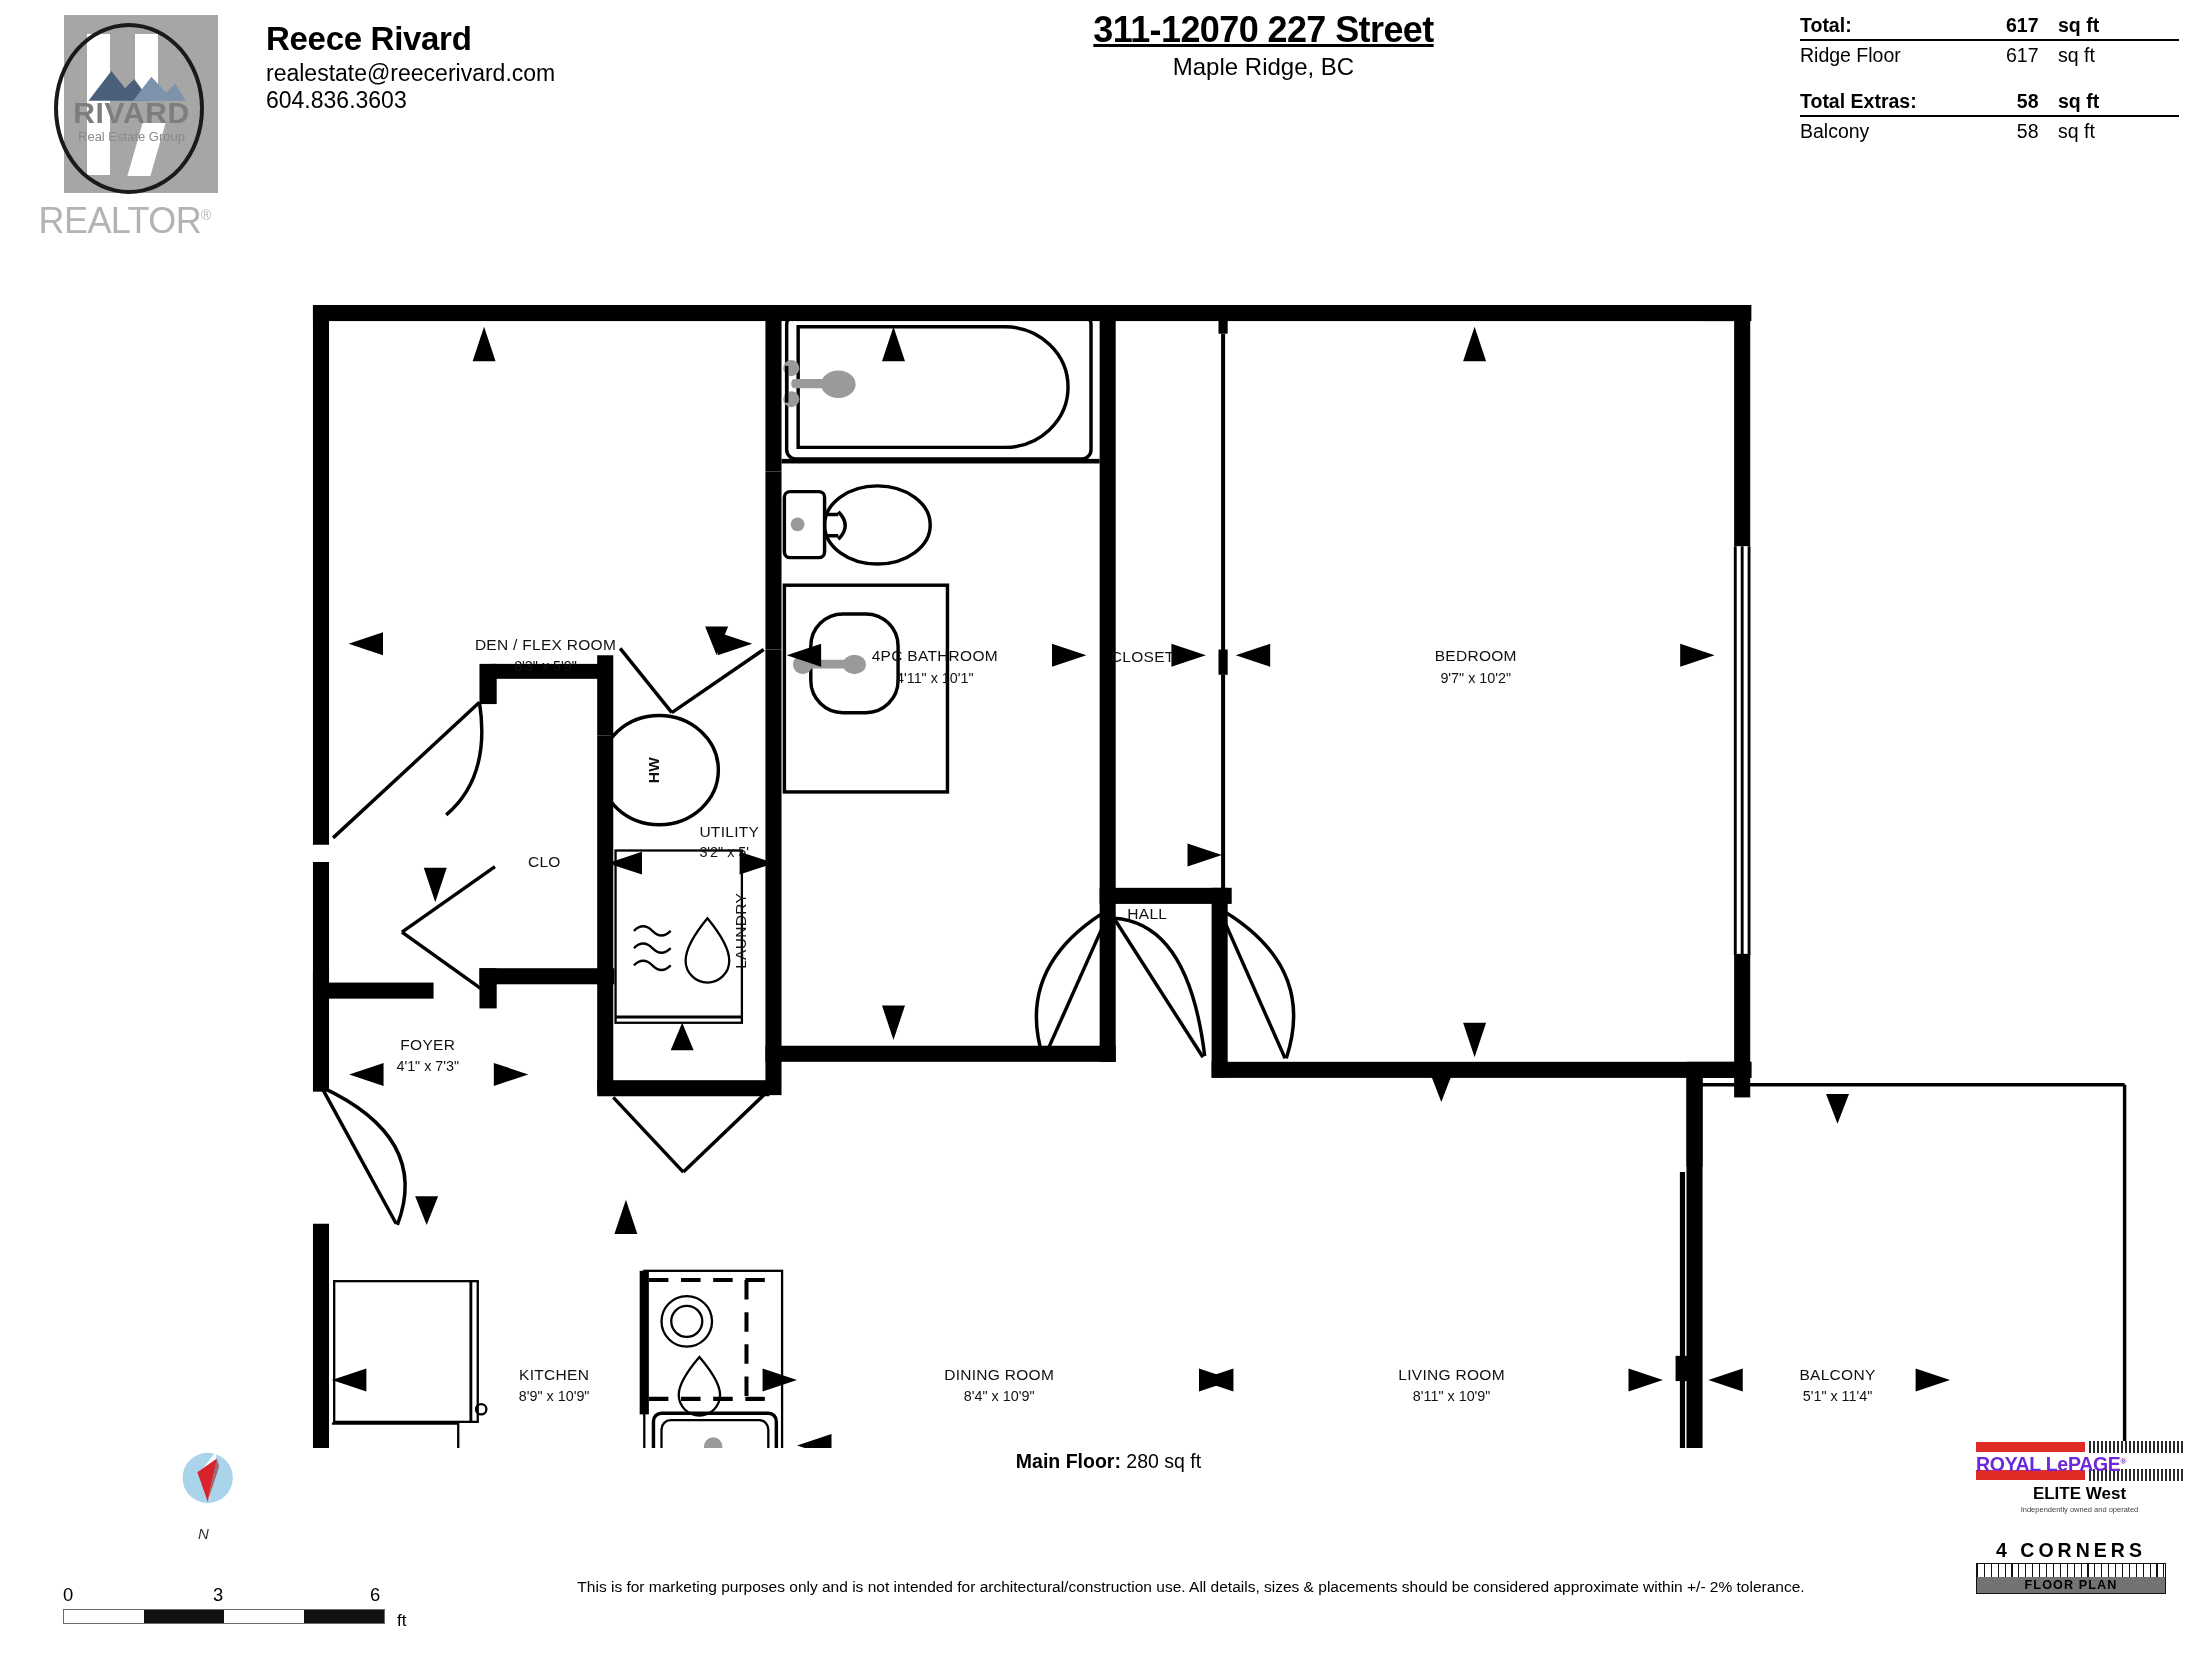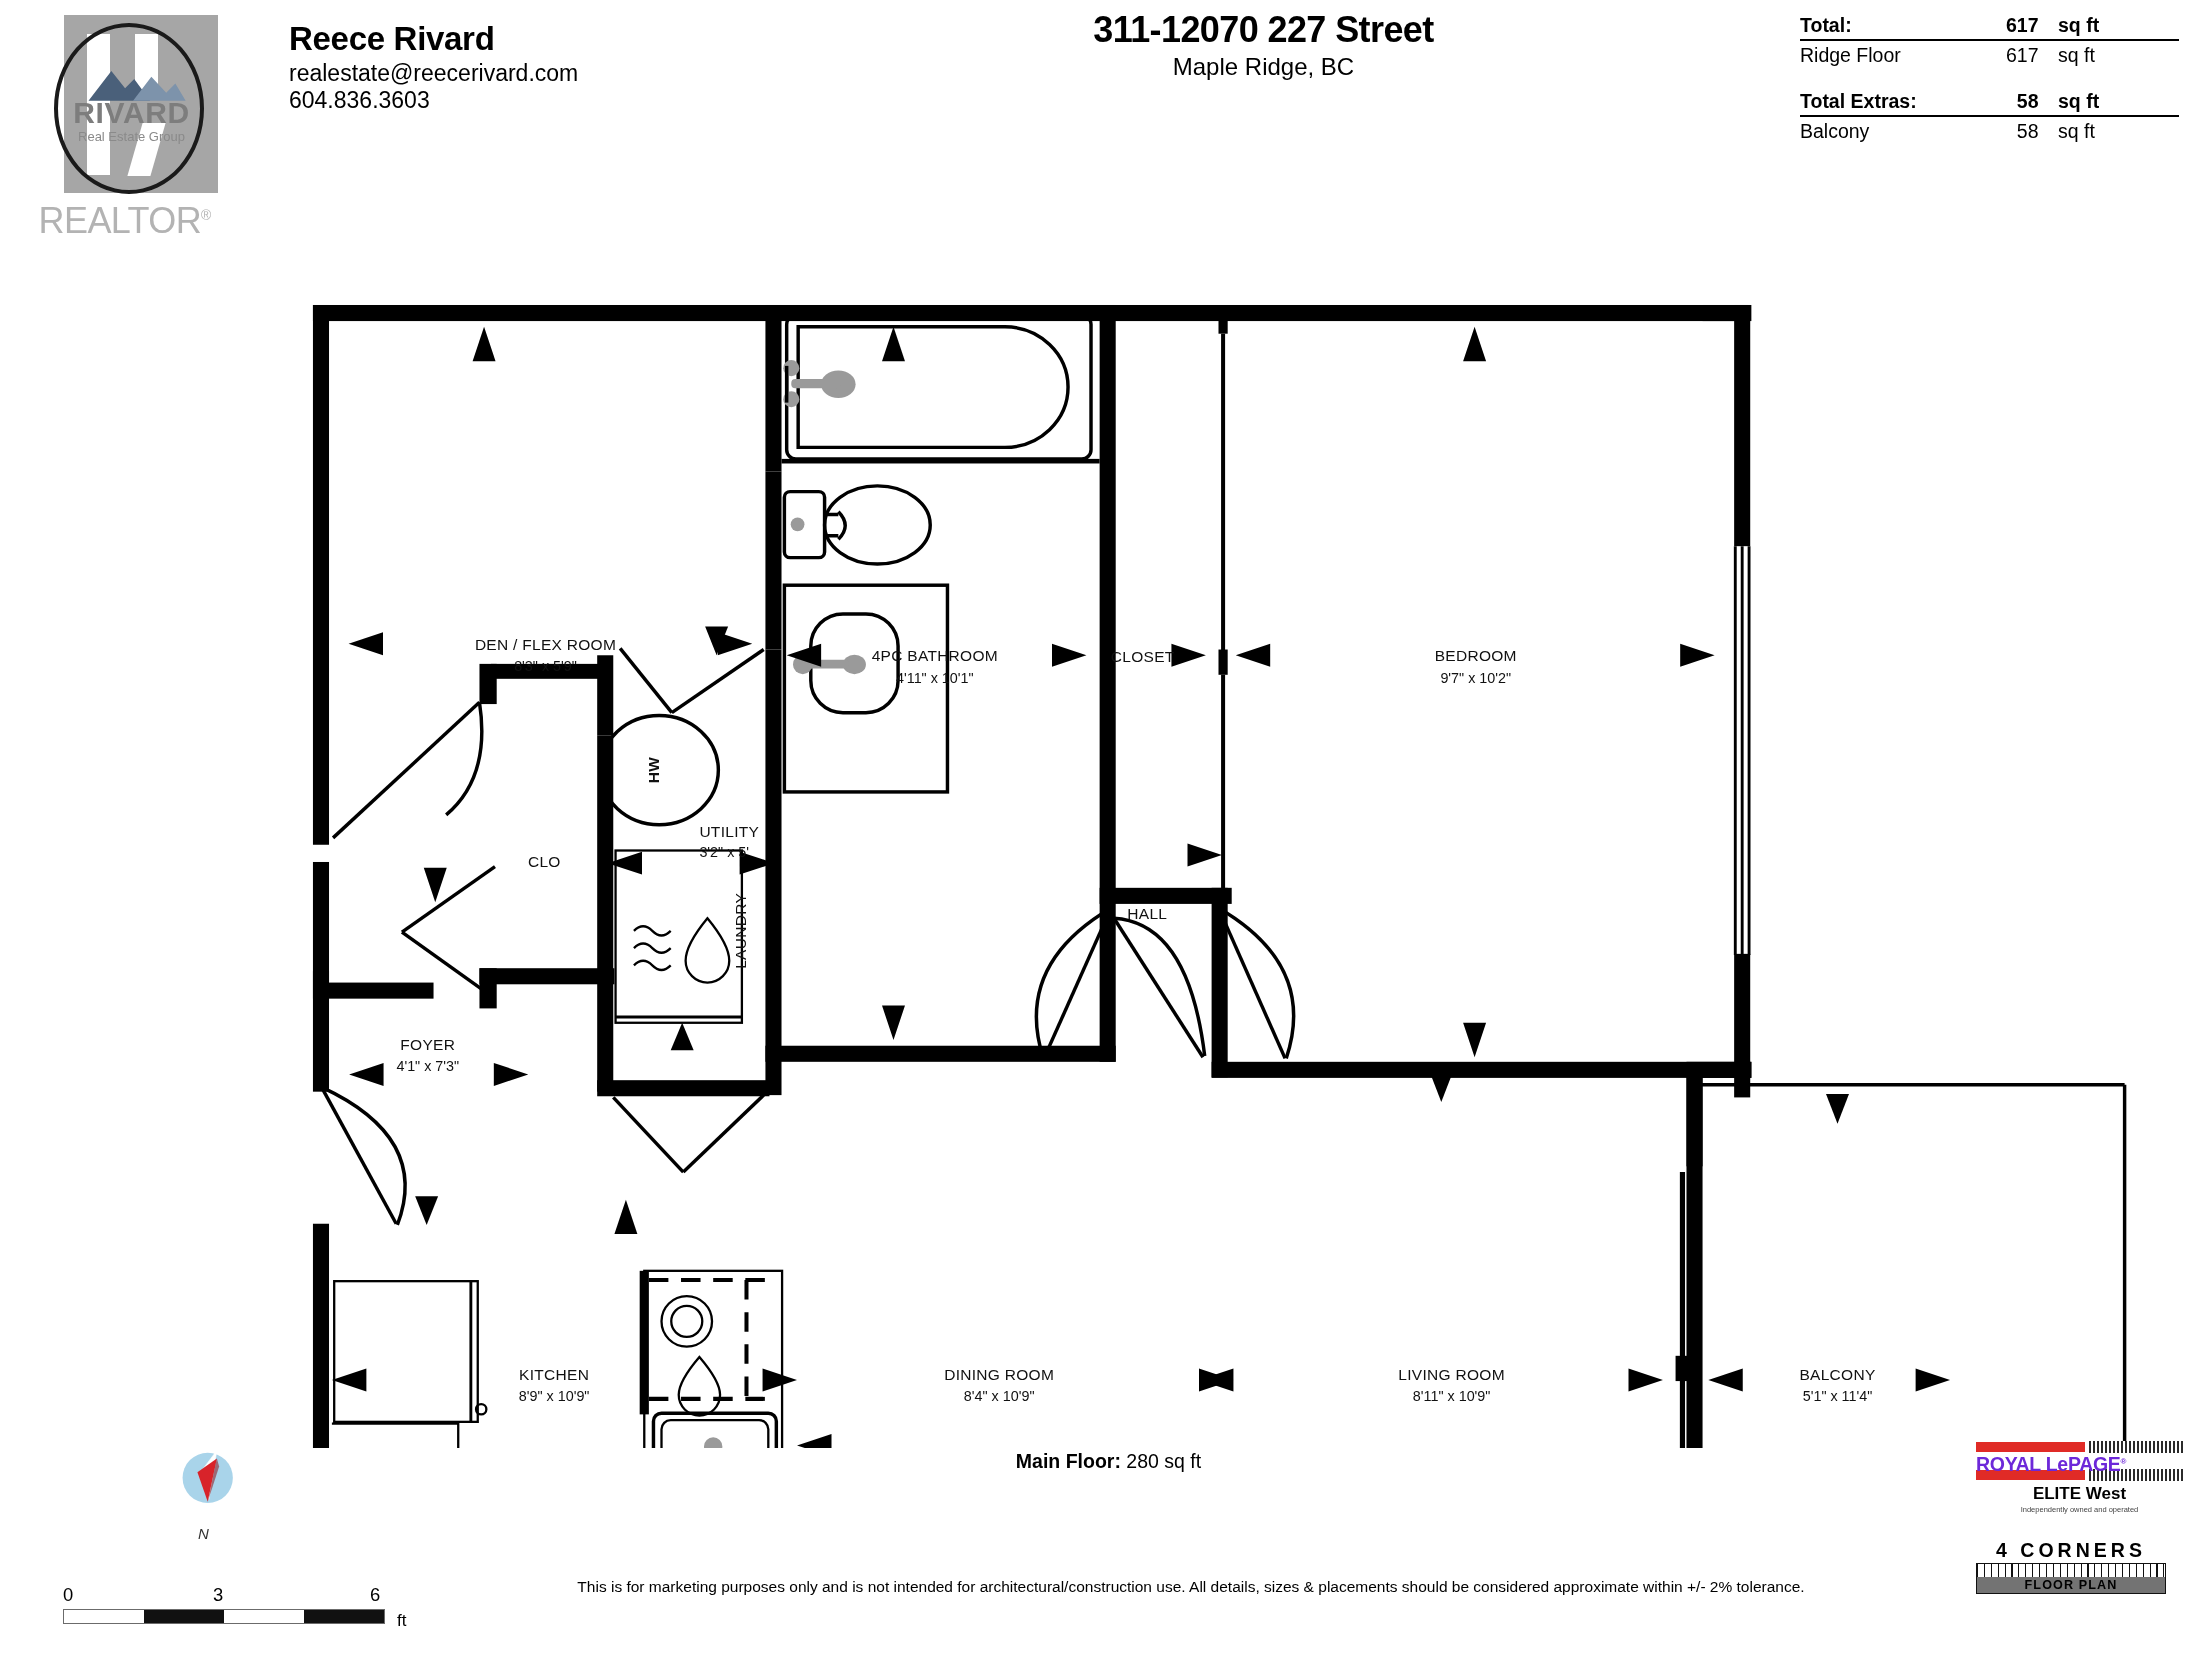--- a/index.html
+++ b/index.html
@@ -39,31 +39,31 @@
     text-align:center; font-size:13px; color:#8a8a8a;
     font-family:"Liberation Sans", sans-serif;
   }
   .logo-realtor-text {
     position:absolute; left:4.6px; top:190px; width:207px;
     font-size:36px; color:#b3b3b3; font-weight:normal;
     font-family:"Liberation Sans", sans-serif; letter-spacing:-0.6px;
   }
   .logo-realtor-sup { font-size:13.8px; vertical-align:super; }
 
-  #agent-block { left:289px; top:22px; width:517px; }
+  #agent-block { left:266px; top:22px; width:517px; }
   #agent-name {
     font-size:33px; font-weight:bold; letter-spacing:-0.3px;
     line-height:1.05; margin-bottom:3.4px;
   }
   #agent-email { font-size:23px; line-height:1.18; }
   #agent-phone { font-size:23px; line-height:1.18; }
 
   #title-block { left:804px; top:10.3px; width:919px; text-align:center; }
   #property-address {
-    font-size:36px; font-weight:bold; letter-spacing:-0.6px; line-height:1.1;
+    font-size:36px; font-weight:bold; letter-spacing:-0.6px; line-height:1.1;text-decoration:underline;
   }
   #property-city { font-size:24px; font-weight:normal; line-height:1.2; margin-top:3px; }
 
   
   #area-table { left:1800px; top:12.6px; width:379px; }
   .area-group { margin-bottom:20.7px; }
   .area-row { display:flex; align-items:center; font-size:19.5px; line-height:1.28; }
   .area-row .c-label { flex:0 0 172px; }
   .area-row .c-value { flex:0 0 86px; text-align:right; padding-right:19.5px; }
   .area-row .c-unit   { flex:1; }

